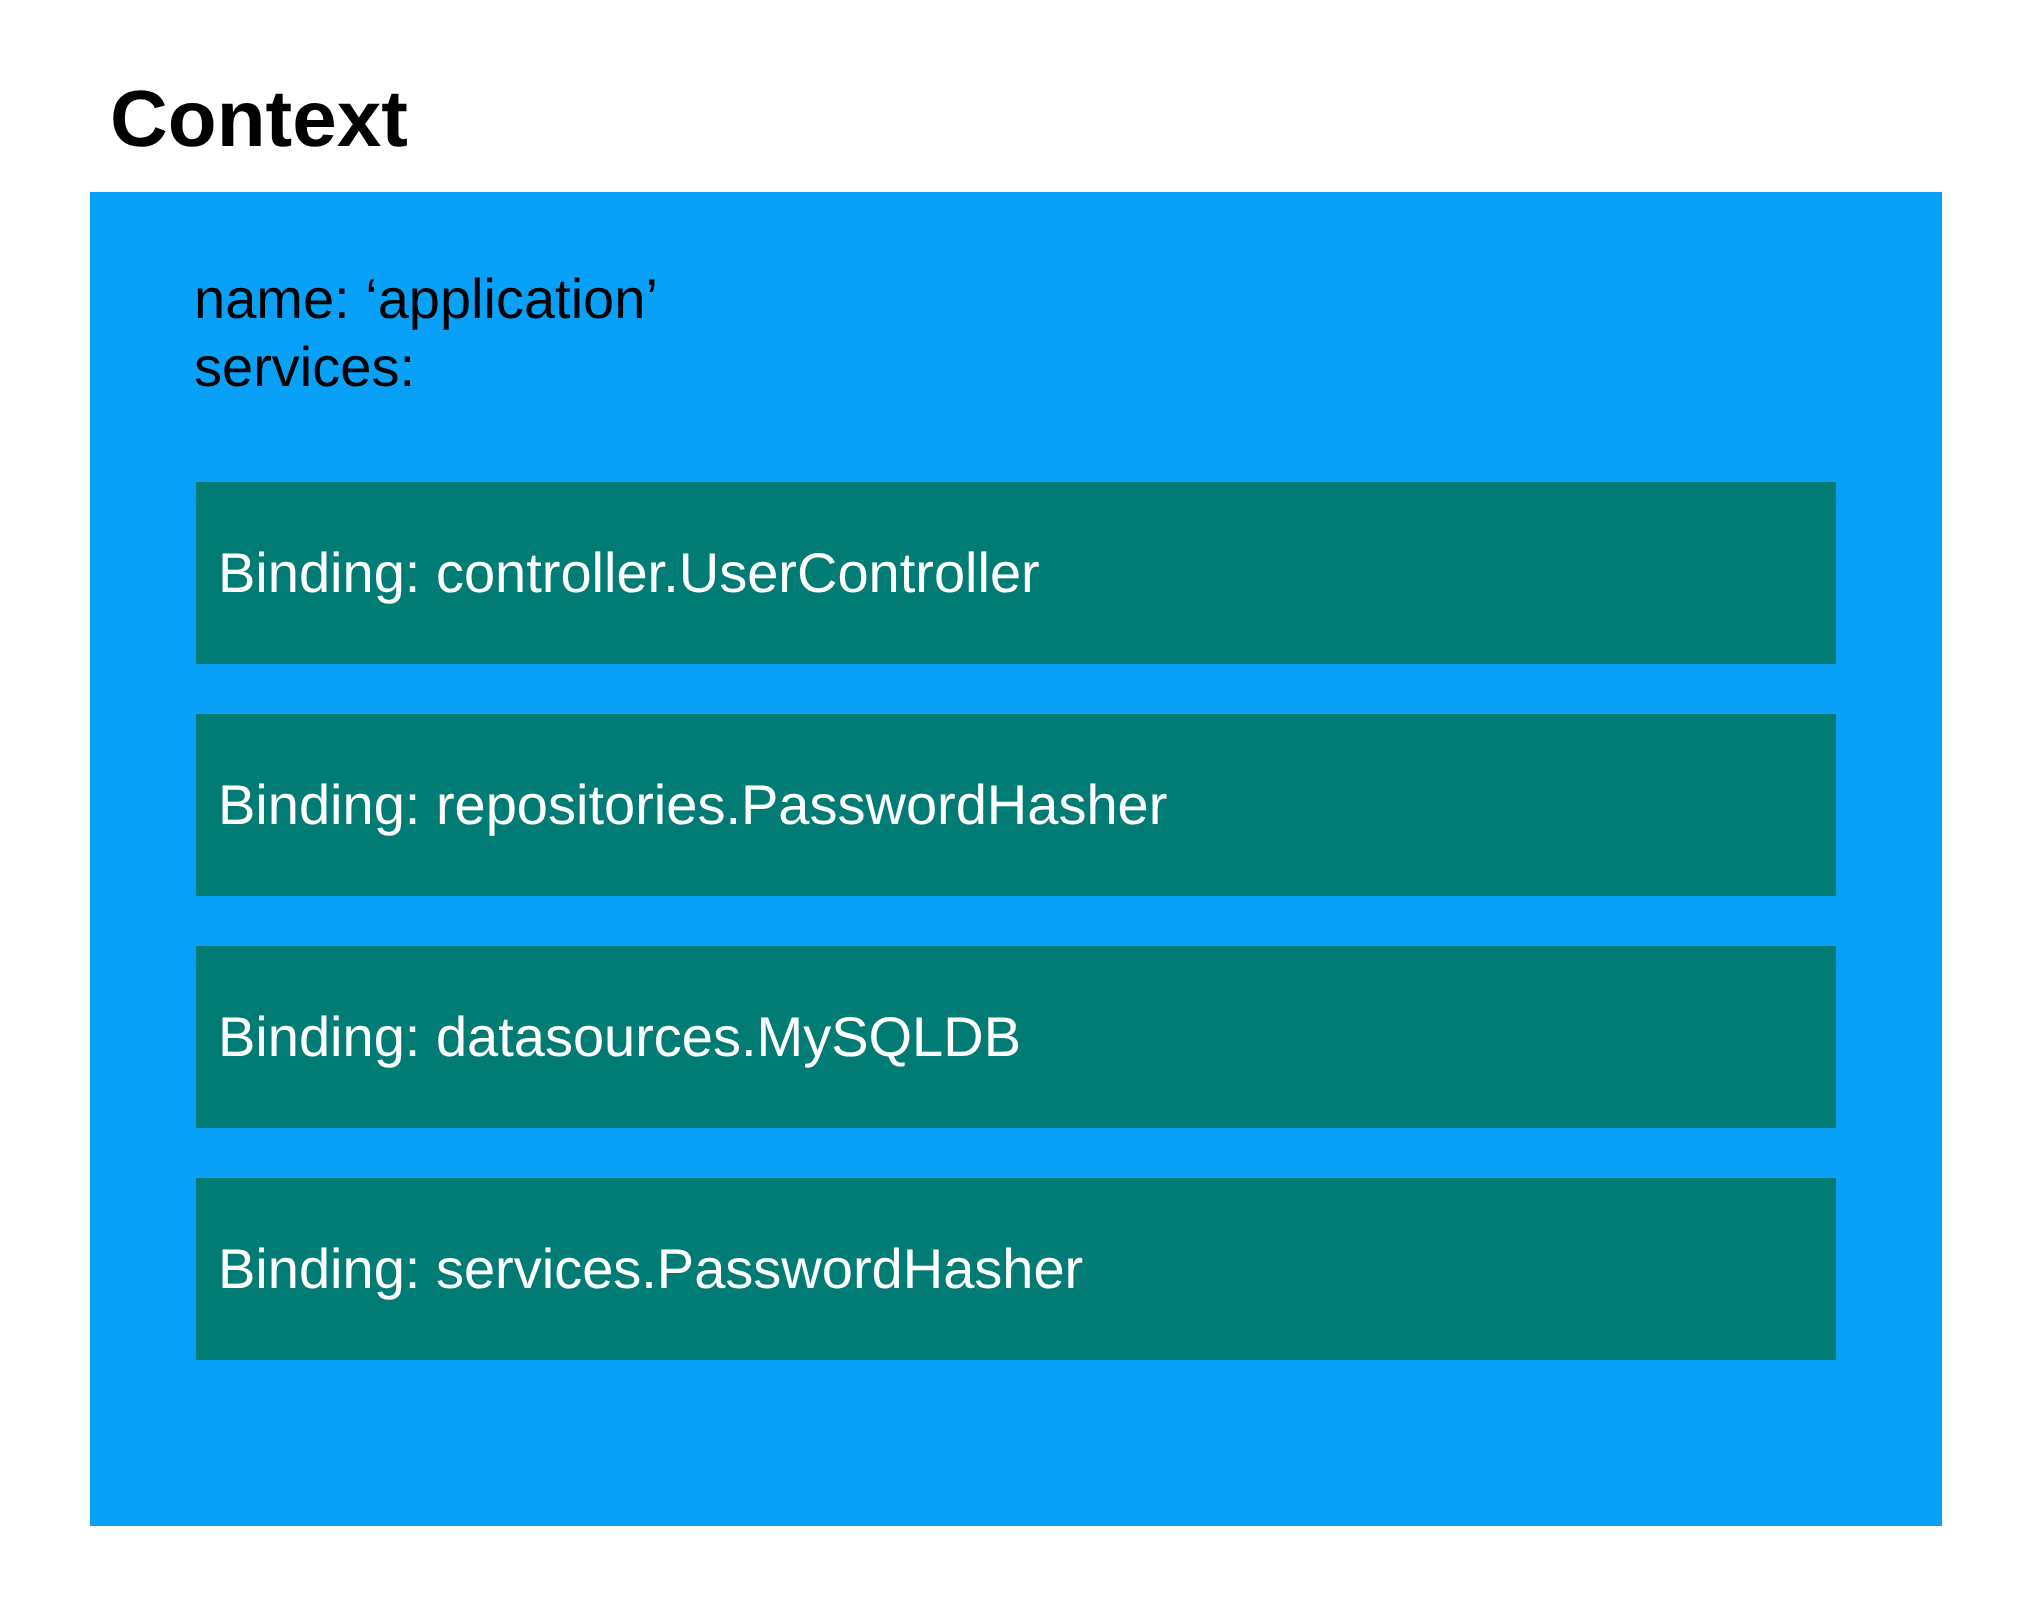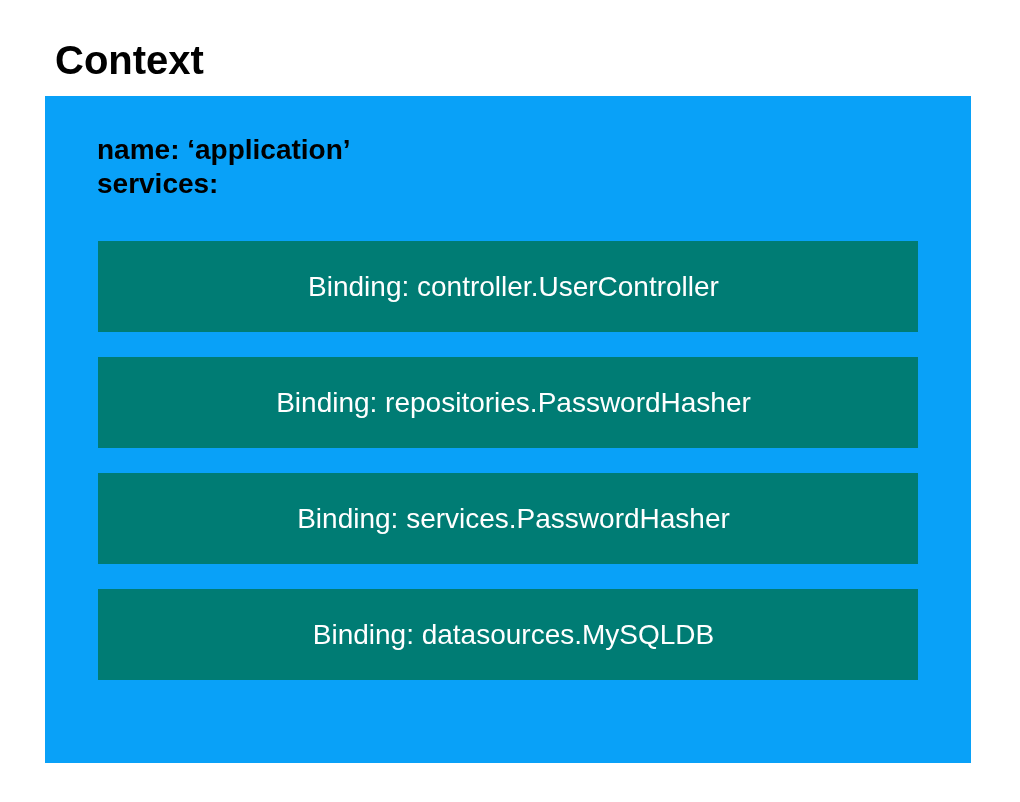--- a/index.html
+++ b/index.html
@@ -33,40 +33,39 @@
     height: 667px;
     background: var(--container-bg, #09A1F8);
     box-sizing: border-box;
   }
   .context-props {
     position: absolute;
     left: 52px;
     top: 37px;
     font-size: 28px;
     line-height: 34px;
-    font-weight: bold;
+    font-weight: normal;
     color: var(--heading-text, #000000);
   }
   .bindings {
     position: absolute;
     left: 53px;
     top: 145px;
     width: 820px;
     display: flex;
     flex-direction: column;
     gap: 25px;
   }
   .binding {
     height: 91px;
     background: var(--binding-bg, #007C74);
     display: flex;
     align-items: center;
     box-sizing: border-box;
     padding-left: 11px;
-    justify-content: center;
   }
   .binding span {
     font-size: 28px;
     color: var(--binding-text, #FFFFFF);
     font-weight: normal;
     white-space: nowrap;
   }
 </style>
 </head>
 <body>
@@ -83,21 +82,21 @@
     </div>
 
     <div class="bindings">
       <div class="binding">
         <span>Binding: controller.UserController</span>
       </div>
       <div class="binding">
         <span>Binding: repositories.PasswordHasher</span>
       </div>
       <div class="binding">
-        <span>Binding: services.PasswordHasher</span>
+        <span>Binding: datasources.MySQLDB</span>
       </div>
       <div class="binding">
-        <span>Binding: datasources.MySQLDB</span>
+        <span>Binding: services.PasswordHasher</span>
       </div>
     </div>
 
   </div>
 </div>
 
 </body></html>

